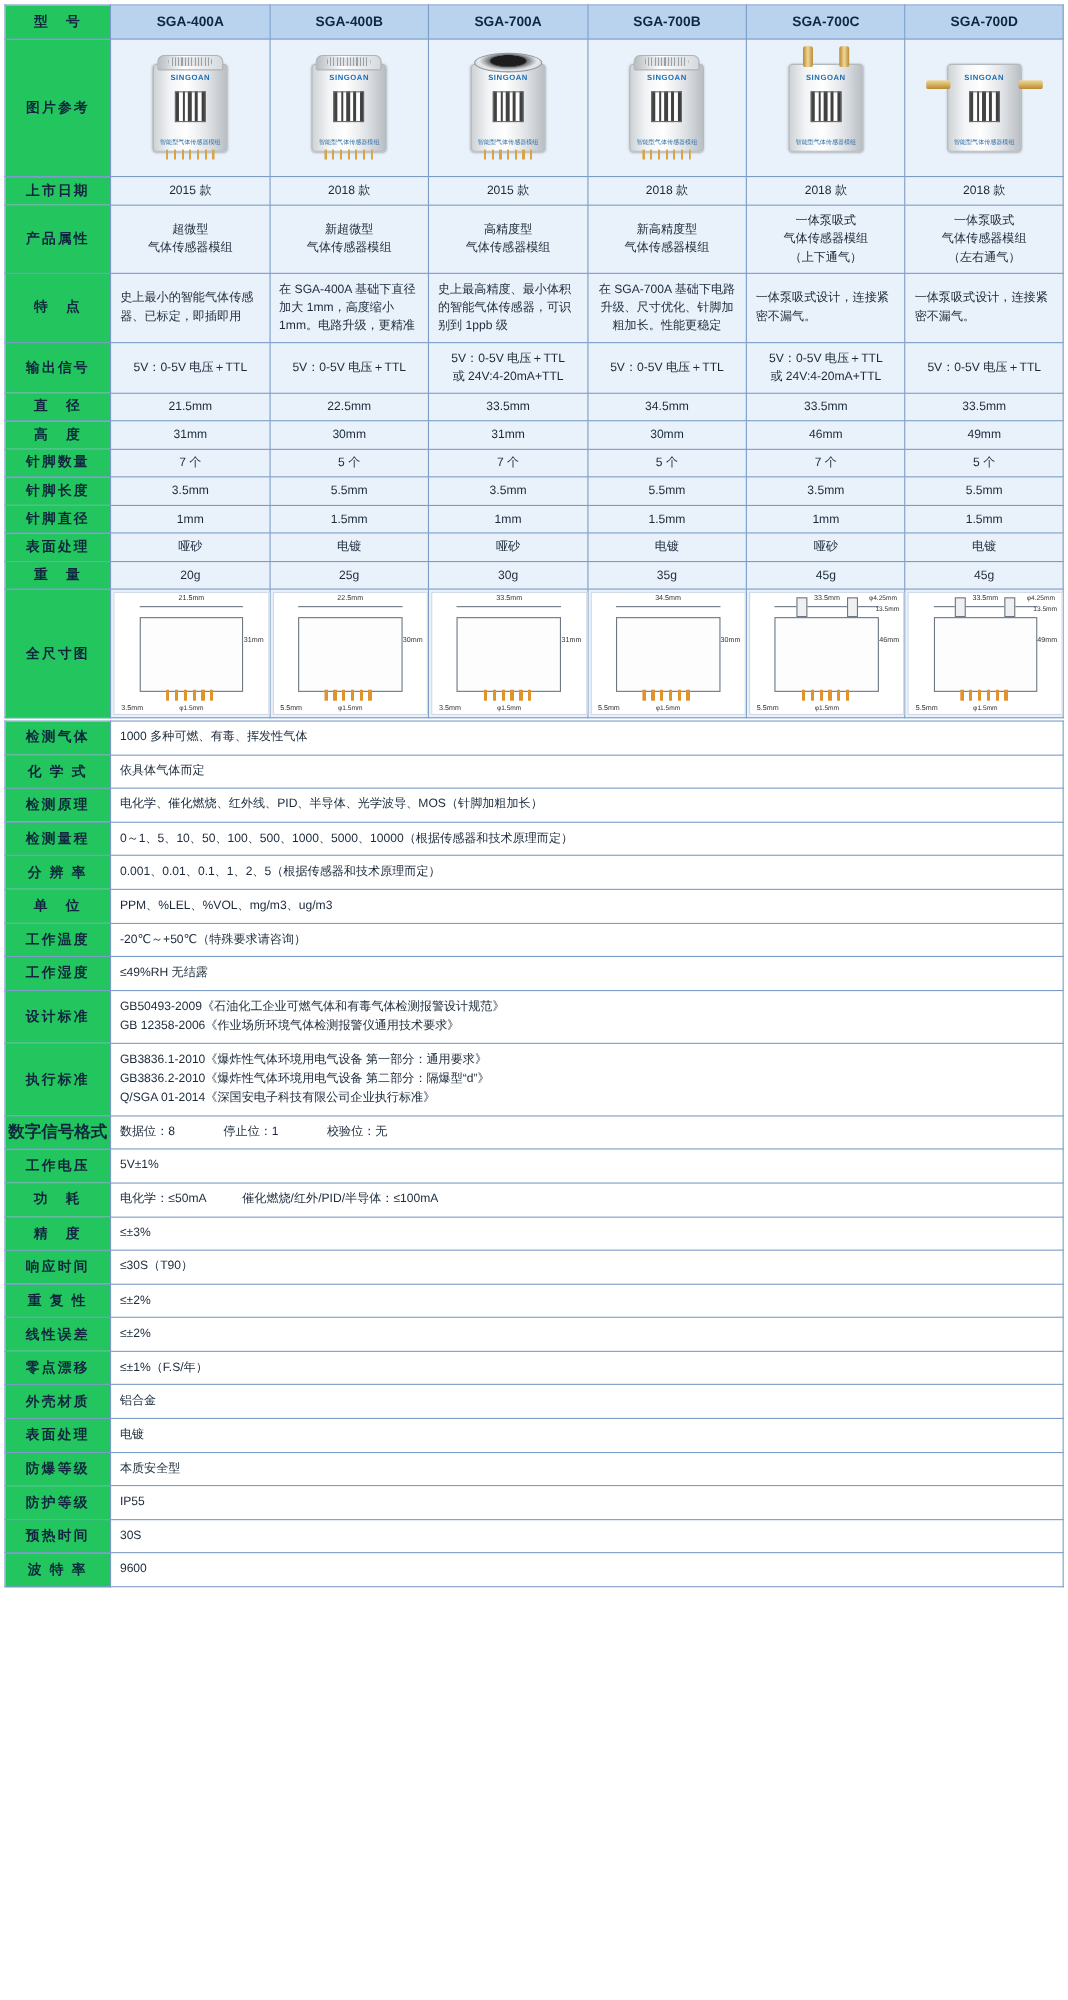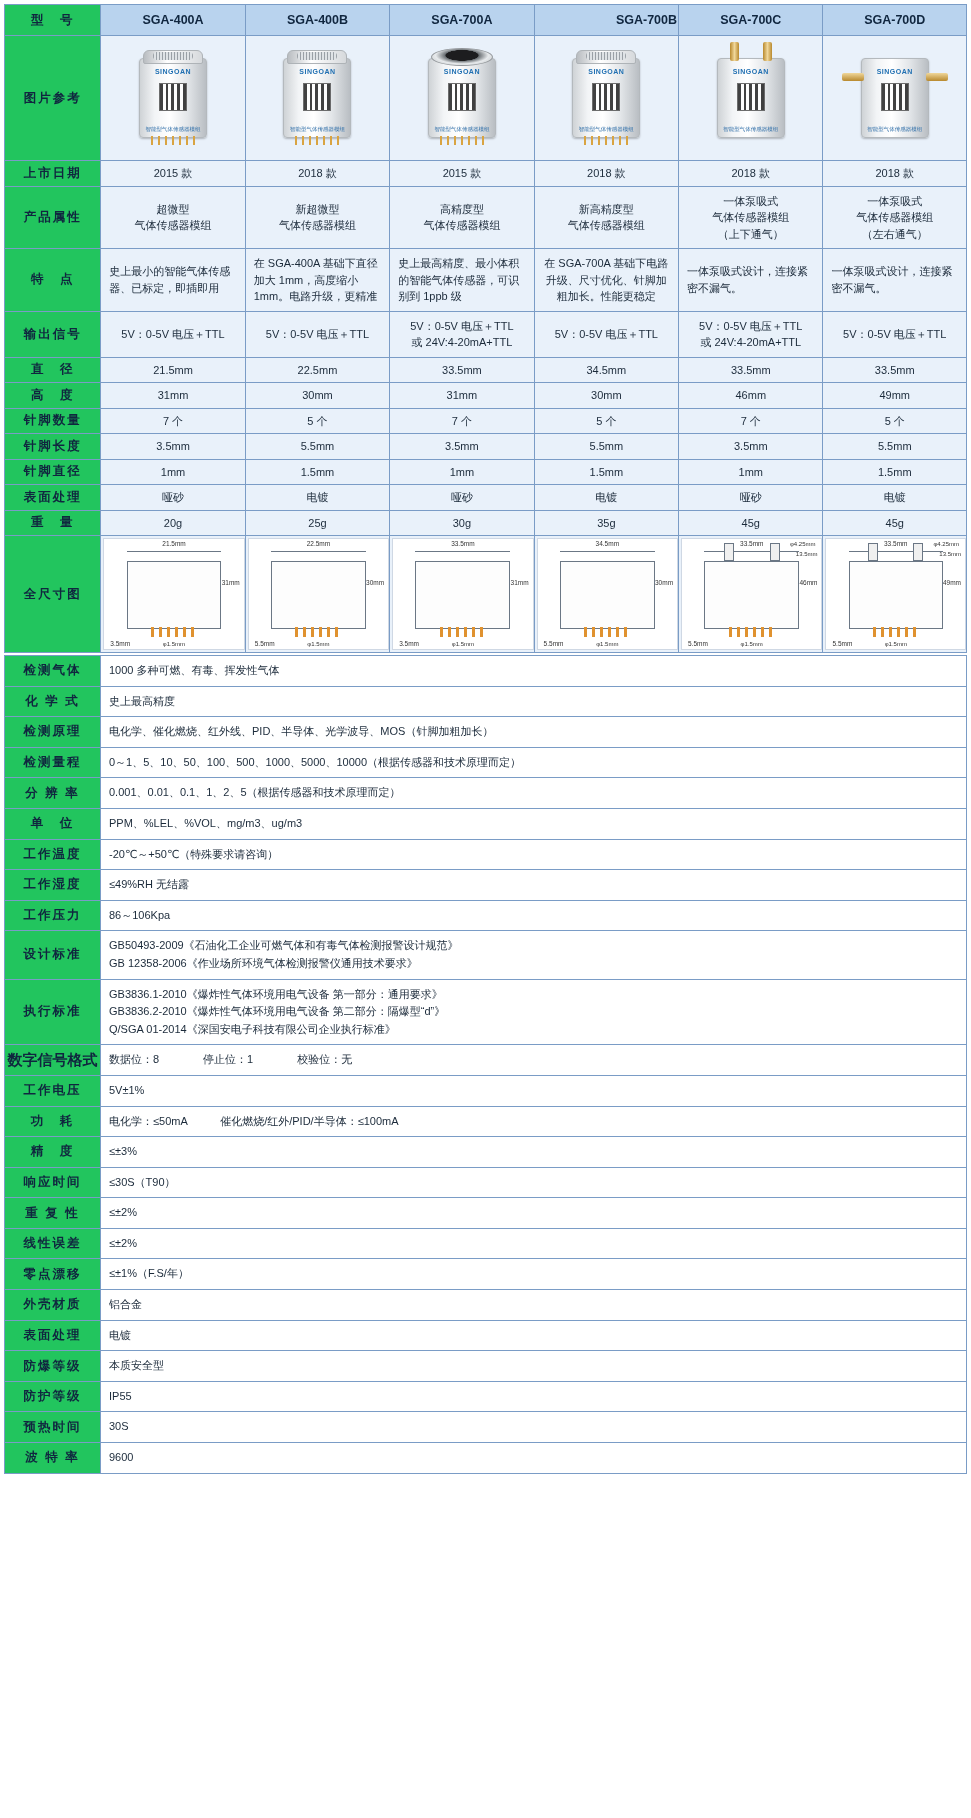--- a/index.html
+++ b/index.html
@@ -62,21 +62,21 @@
         <col style="width:144px">
         <col style="width:144px">
         <col style="width:143px">
     </colgroup>
     <tbody id="tbody-main">
         <tr>
           <th class="lbl" style="height: 28px;">型　号</th>
           <th class="hdr" style="height: 28px;">SGA-400A</th>
           <th class="hdr" style="height: 28px;">SGA-400B</th>
           <th class="hdr" style="height: 28px;">SGA-700A</th>
-          <th class="hdr" style="height: 28px; text-align: right;">SGA-700B</th>
+          <th class="hdr" style="height: 28px;">SGA-700B</th>
           <th class="hdr" style="height: 28px;">SGA-700C</th>
           <th class="hdr" style="height: 28px;">SGA-700D</th>
         </tr>
         <tr>
           <td class="lbl">图片参考</td>
           <td class="imgcell">
             <div class="sensor">
               <div class="body400">
                 <span class="cap"></span>
                 <span class="mesh"></span>
@@ -474,21 +474,21 @@
     <tbody id="tbody-specs">
         <tr>
           <td class="lbl">检测气体</td>
           <td class="white">
             <div>1000 多种可燃、有毒、挥发性气体</div>
           </td>
         </tr>
         <tr>
           <td class="lbl">化 学 式</td>
           <td class="white">
-            <div>史上最高精度</div>
+            <div>依具体气体而定</div>
           </td>
         </tr>
         <tr>
           <td class="lbl">检测原理</td>
           <td class="white">
             <div>电化学、催化燃烧、红外线、PID、半导体、光学波导、MOS（针脚加粗加长）</div>
           </td>
         </tr>
         <tr>
           <td class="lbl">检测量程</td>
@@ -511,26 +511,20 @@
         <tr>
           <td class="lbl">工作温度</td>
           <td class="white">
             <div>-20℃～+50℃（特殊要求请咨询）</div>
           </td>
         </tr>
         <tr>
           <td class="lbl">工作湿度</td>
           <td class="white">
             <div>≤49%RH 无结露</div>
-          </td>
-        </tr>
-        <tr>
-          <td class="lbl">工作压力</td>
-          <td class="white">
-            <div>86～106Kpa</div>
           </td>
         </tr>
         <tr>
           <td class="lbl">设计标准</td>
           <td class="white">
             <div>GB50493-2009《石油化工企业可燃气体和有毒气体检测报警设计规范》</div>
             <div>GB 12358-2006《作业场所环境气体检测报警仪通用技术要求》</div>
           </td>
         </tr>
         <tr>

